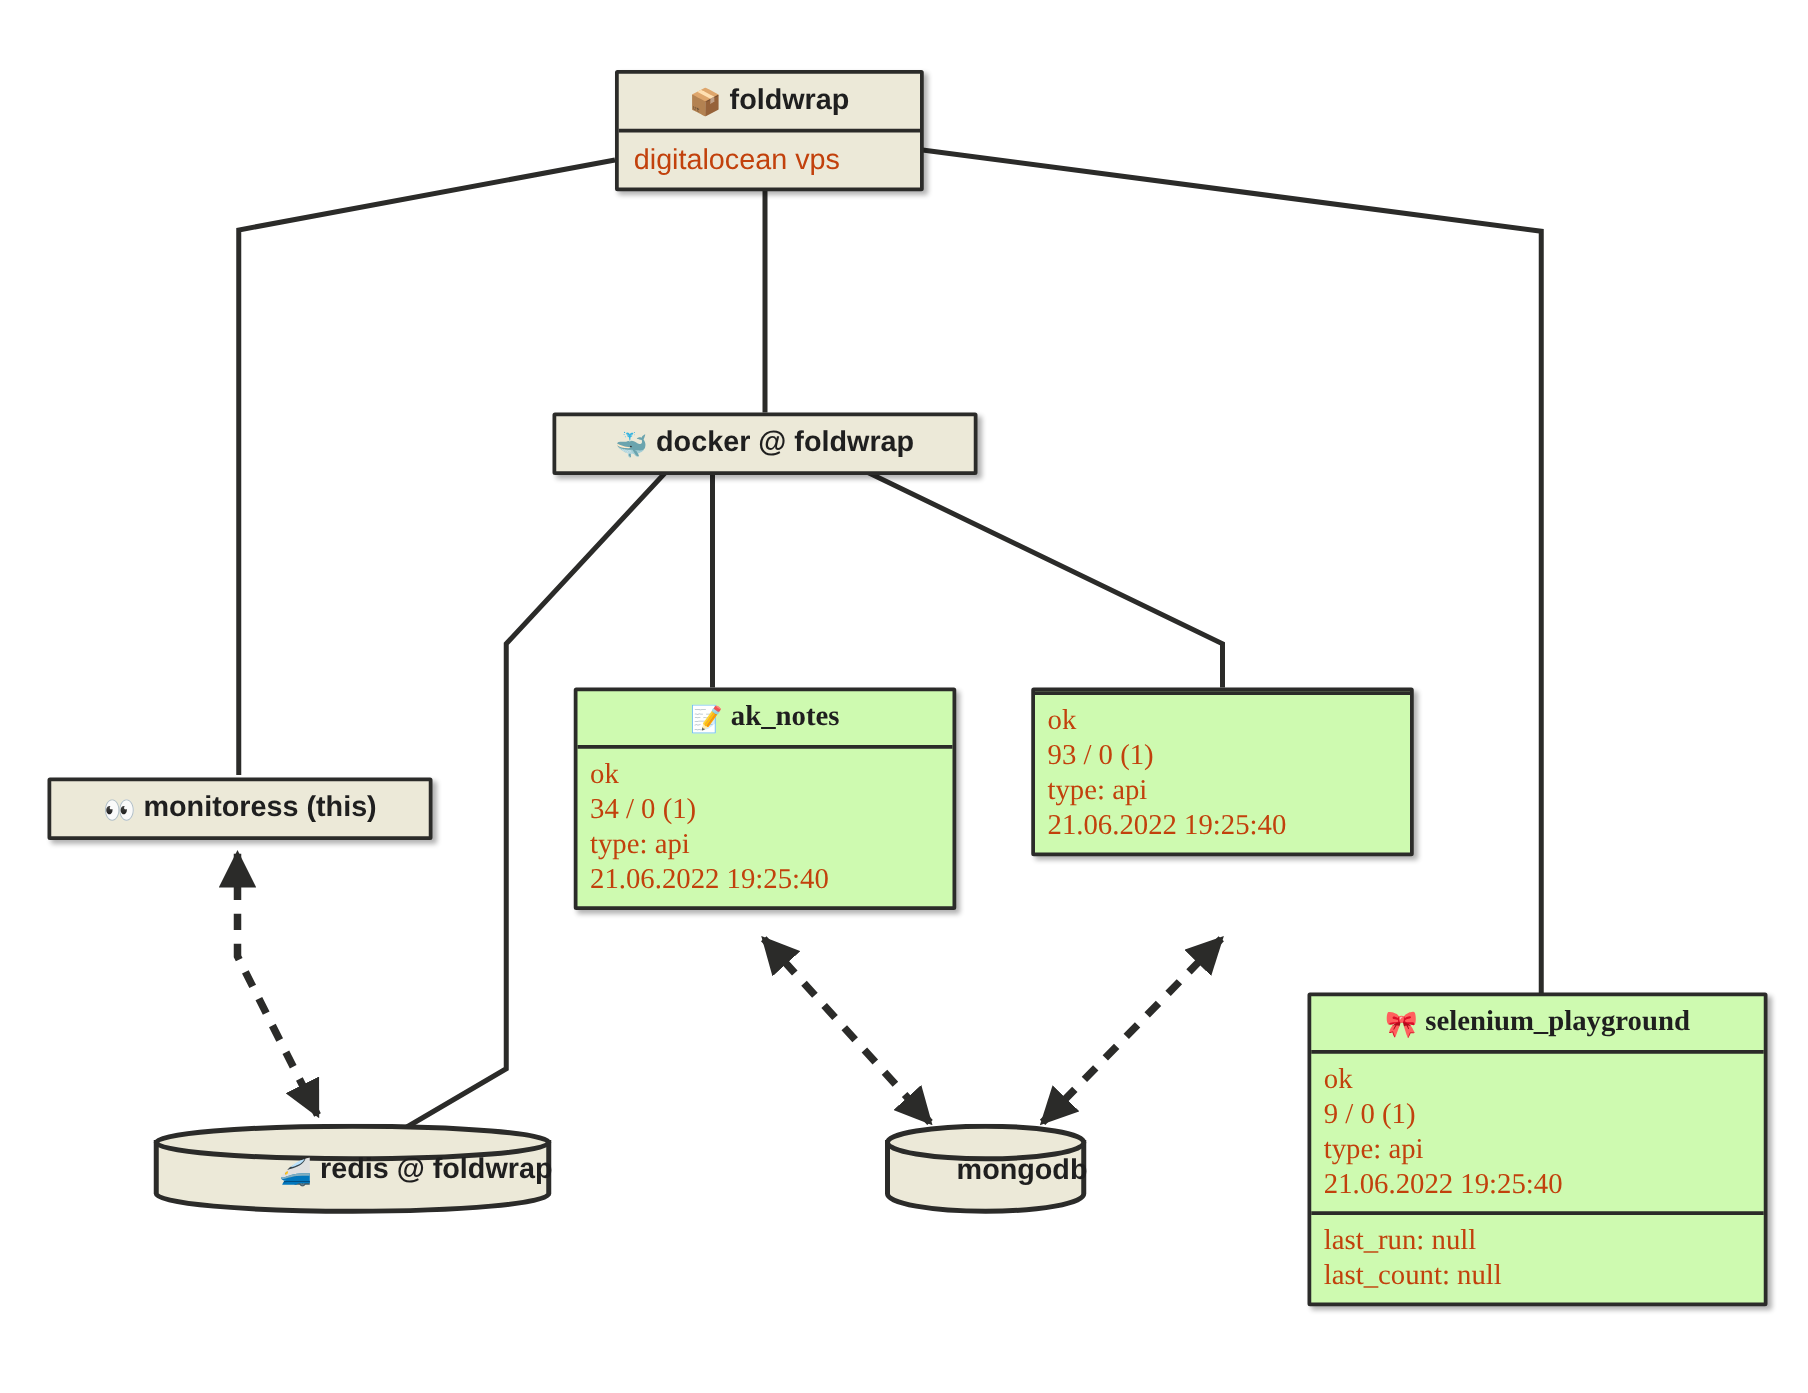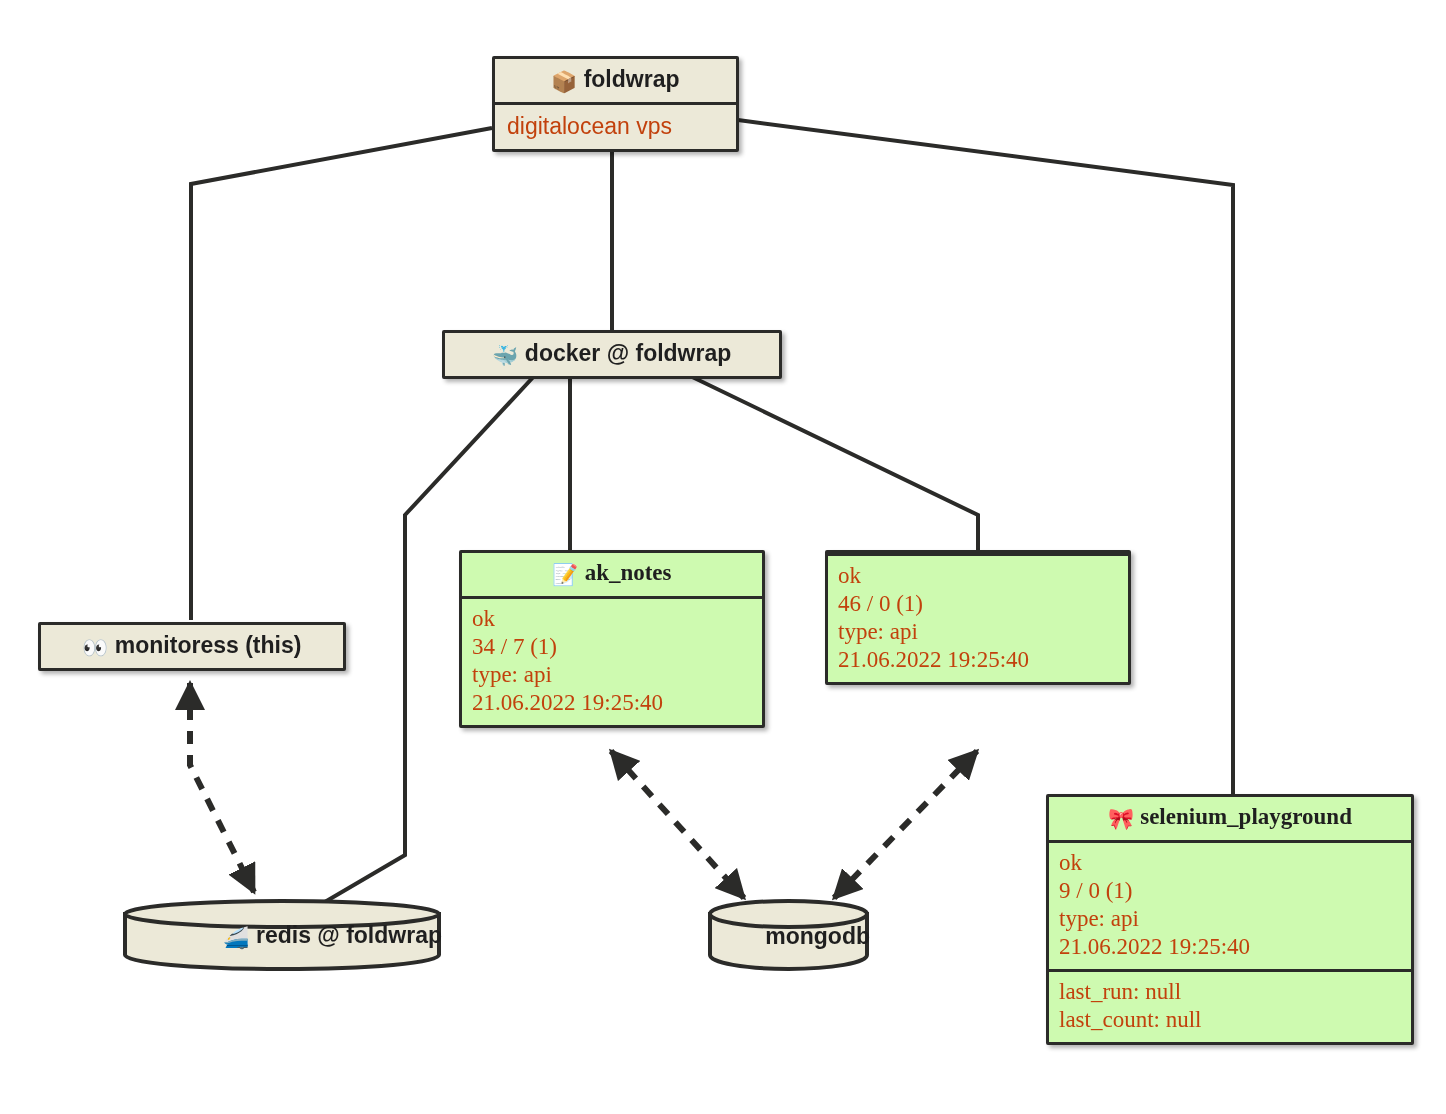--- a/index.html
+++ b/index.html
@@ -137,31 +137,31 @@
     </div>
   </div>
 
   <div class="node green" style="left:459px; top:550px; width:306px;">
     <div class="title">
       <span class="emoji">📝</span><span>ak_notes</span>
     </div>
     <div class="sep"></div>
     <div class="body">
       <div>ok</div>
-      <div>34 / 7 (1)</div>
+      <div>34 / 0 (1)</div>
       <div>type: api</div>
       <div>21.06.2022 19:25:40</div>
     </div>
   </div>
 
   <div class="node green" style="left:825px; top:550px; width:306px;">
     <div class="sep"></div>
     <div class="body">
       <div>ok</div>
-      <div>46 / 0 (1)</div>
+      <div>93 / 0 (1)</div>
       <div>type: api</div>
       <div>21.06.2022 19:25:40</div>
     </div>
   </div>
 
   <div class="node green" style="left:1046px; top:794px; width:368px;">
     <div class="title">
       <span class="emoji">🎀</span><span>selenium_playground</span>
     </div>
     <div class="sep"></div>

